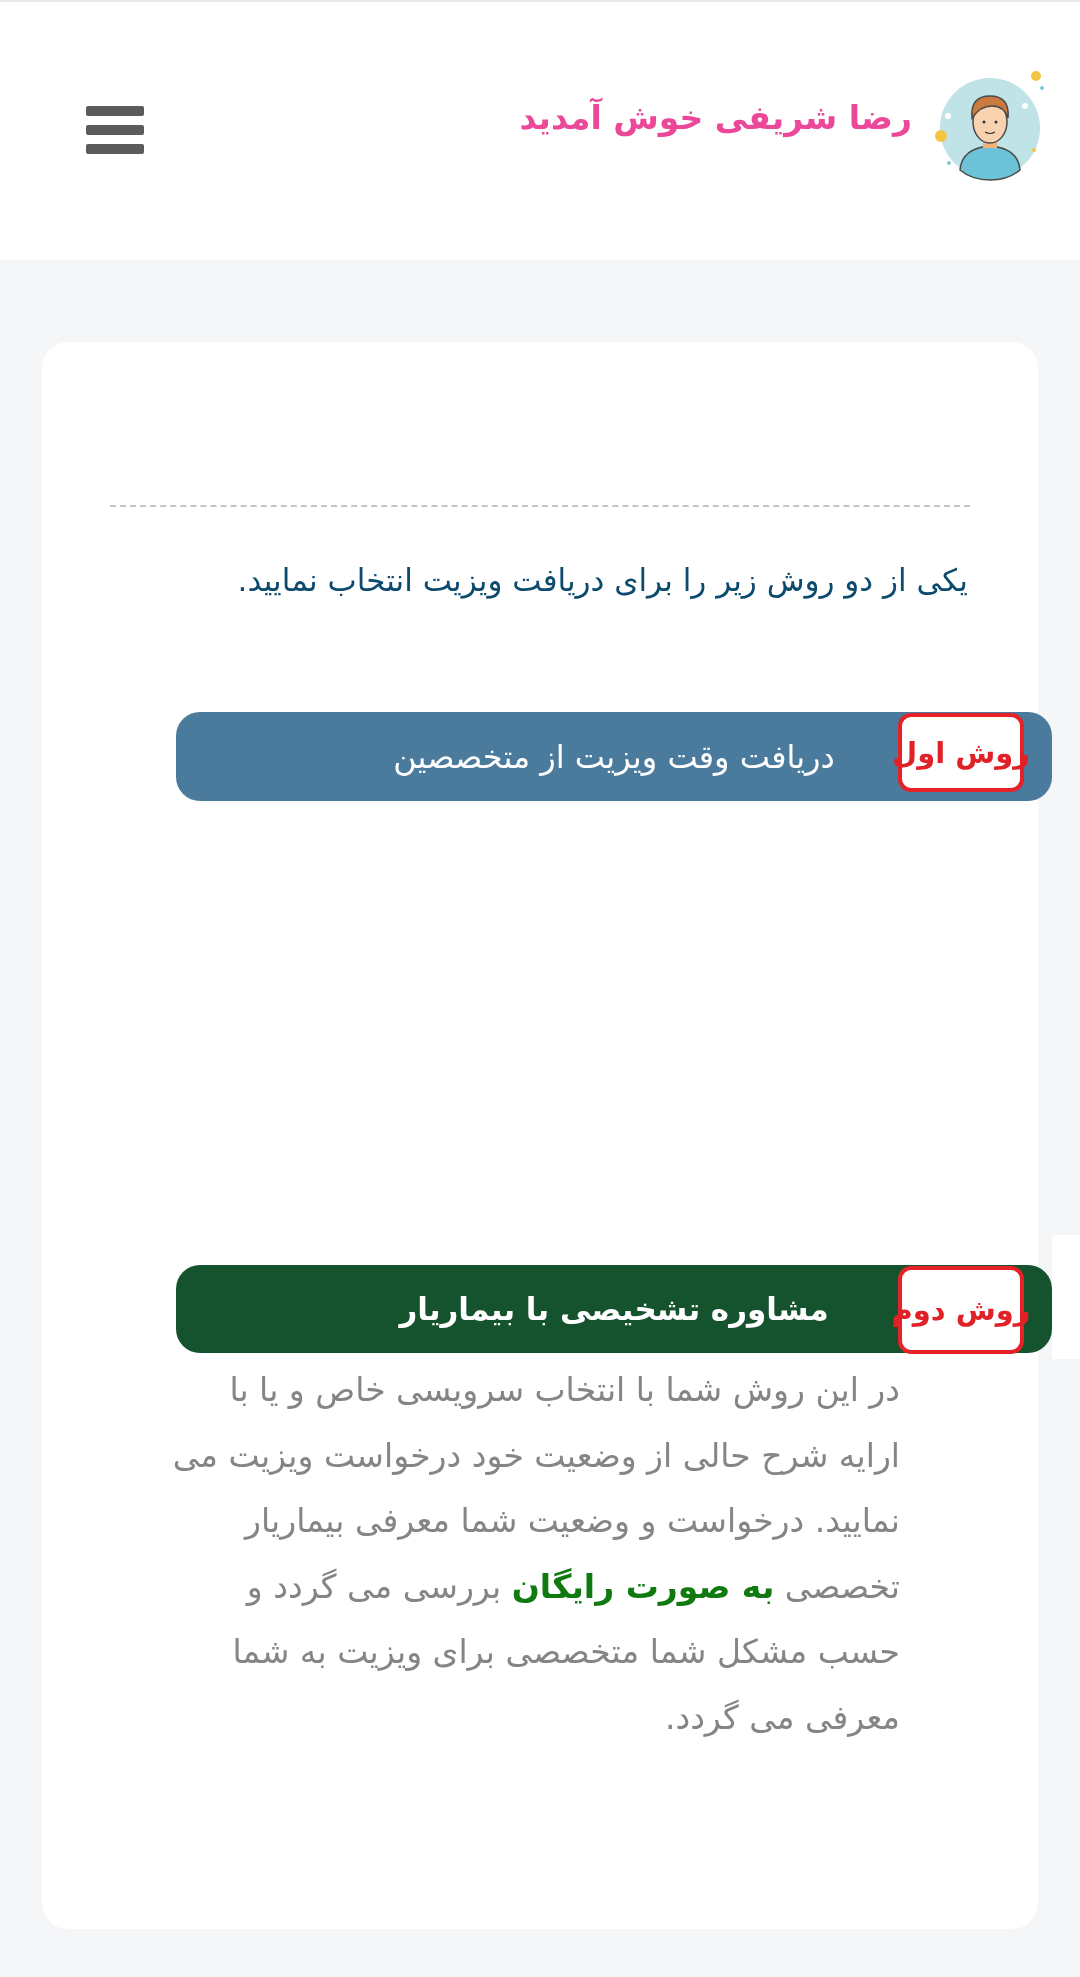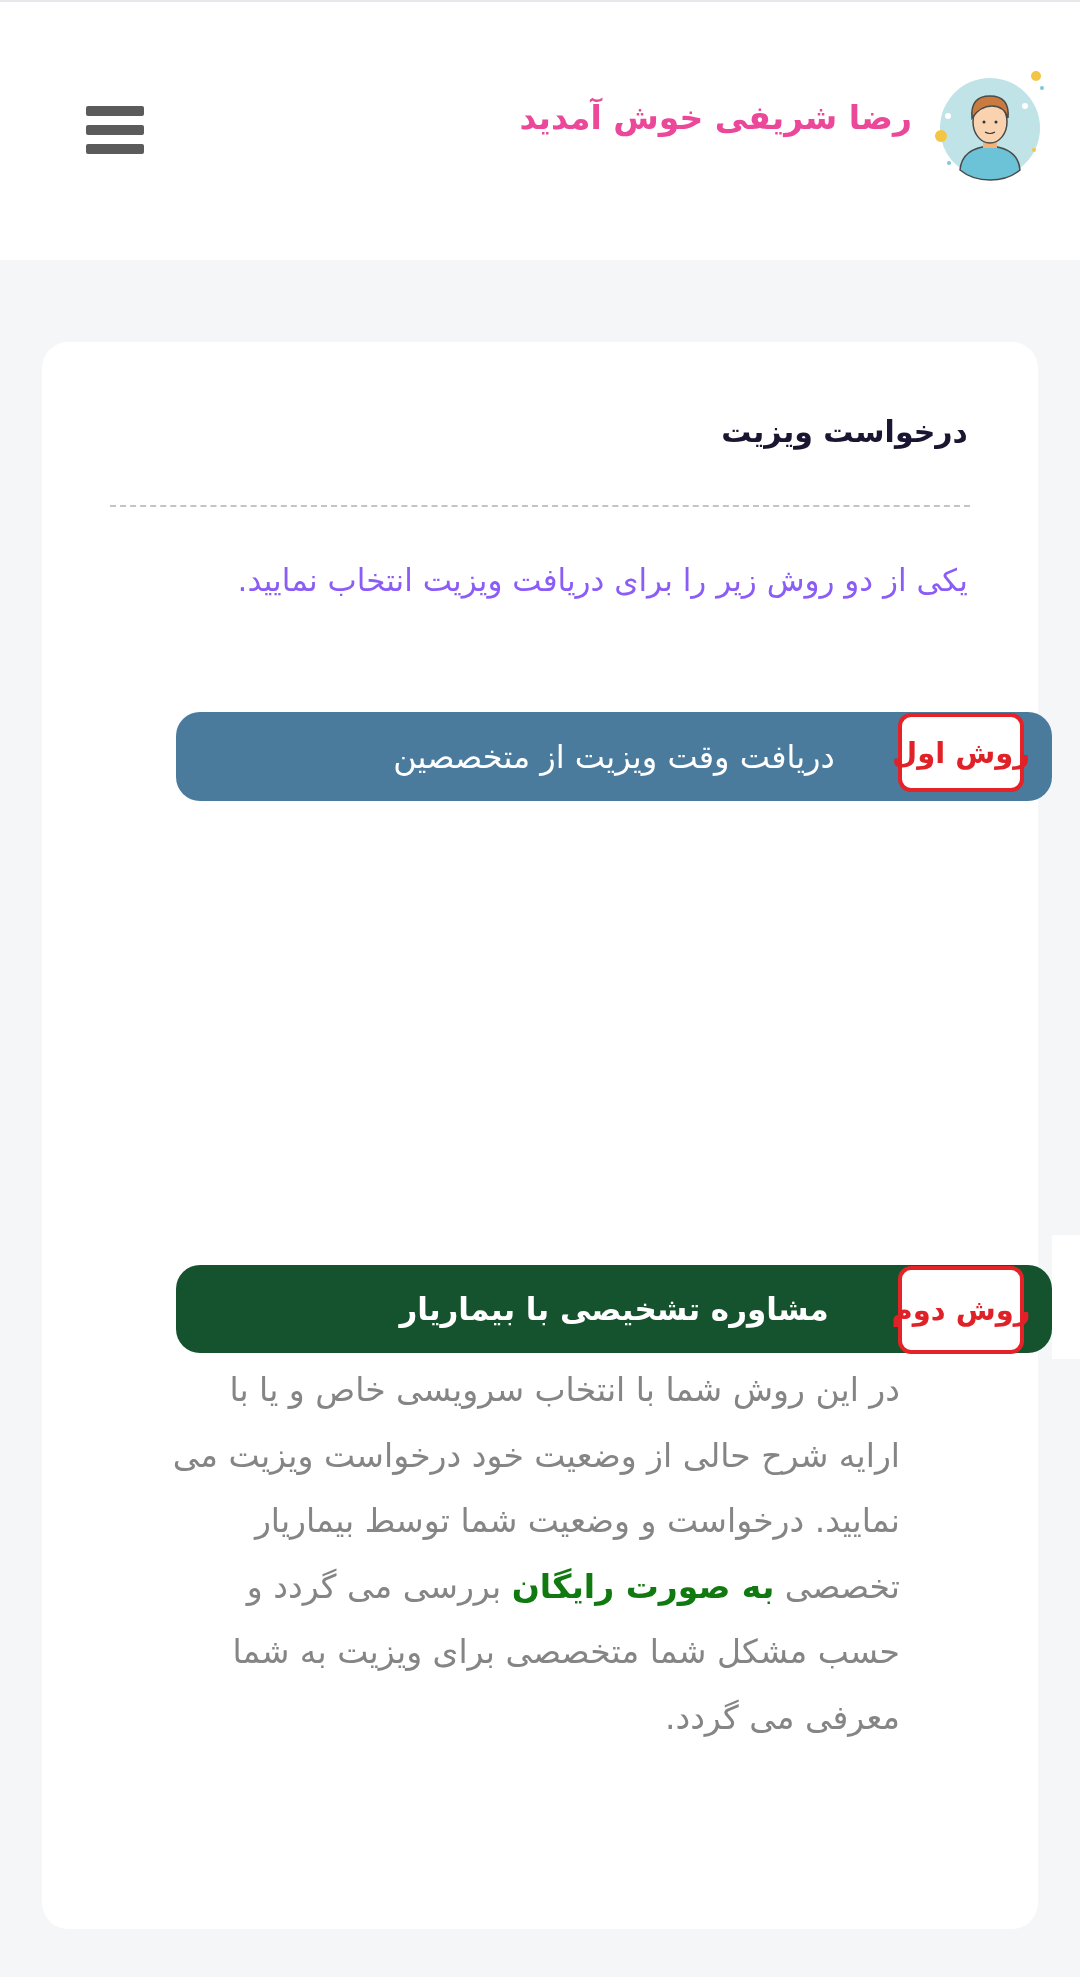--- a/index.html
+++ b/index.html
@@ -58,21 +58,21 @@
       white-space: nowrap;
     }
     .divider {
       position: absolute; left: 68px; right: 68px; top: 163px;
       border-top: 2px dashed #c4c4c4;
     }
     .intro {
       position: absolute; right: 70px; top: 210px; width: 760px;
       direction: rtl; text-align: right;
       font-size: 31px; line-height: 56px;
-      color: #8b5cf6;
+      color: #0c4a6e;
     }
 
     .method-btn {
       position: absolute; left: 134px; width: 876px;
       border-radius: 24px;
       color: #ffffff;
       font-size: 32px;
       direction: rtl;
       display: flex; align-items: center; justify-content: center;
       cursor: pointer;
@@ -137,26 +137,25 @@
       <rect x="51" y="70" width="14" height="12" fill="#f2b27a"></rect>
       <ellipse cx="58" cy="56" rx="17" ry="21" fill="#f9d3b0" stroke="#4a4a4a" stroke-width="1.5"></ellipse>
       <path d="M40 52 Q38 30 58 30 Q78 30 76 52 Q72 40 60 40 Q48 40 40 52 Z" fill="#c87a3f" stroke="#4a4a4a" stroke-width="1.5"></path>
       <circle cx="52" cy="56" r="1.5" fill="#333"></circle>
       <circle cx="64" cy="56" r="1.5" fill="#333"></circle>
       <path d="M53 66 Q58 69 63 66" stroke="#333" stroke-width="1.2" fill="none"></path>
     </svg>
   </header>
 
   <div class="card">
-    <h1 class="card-title">درخواست ویزیت</h1>
     <div class="divider"></div>
     <p class="intro">یکی از دو روش زیر را برای دریافت ویزیت انتخاب نمایید.</p>
 
     <div class="method-btn btn-specialist">دریافت وقت ویزیت از متخصصین</div>
     <div class="method-label label-1">روش اول</div>
 
     <div class="label-2-bg"></div>
     <div class="method-btn btn-assistant">مشاوره تشخیصی با بیماریار</div>
     <div class="method-label label-2">روش دوم</div>
-    <p class="desc desc-2"><span>در این روش شما با انتخاب سرویسی خاص و یا با ارایه شرح حالی از وضعیت خود درخواست ویزیت می نمایید. درخواست و وضعیت شما توسط بیماریار تخصصی </span><span class="highlight">به صورت رایگان</span><span> بررسی می گردد و حسب مشکل شما متخصصی برای ویزیت به شما معرفی می گردد.</span></p>
+    <p class="desc desc-2"><span>در این روش شما با انتخاب سرویسی خاص و یا با ارایه شرح حالی از وضعیت خود درخواست ویزیت می نمایید. درخواست و وضعیت شما معرفی بیماریار تخصصی </span><span class="highlight">به صورت رایگان</span><span> بررسی می گردد و حسب مشکل شما متخصصی برای ویزیت به شما معرفی می گردد.</span></p>
   </div>
 
 </div>
 
 </body></html>

